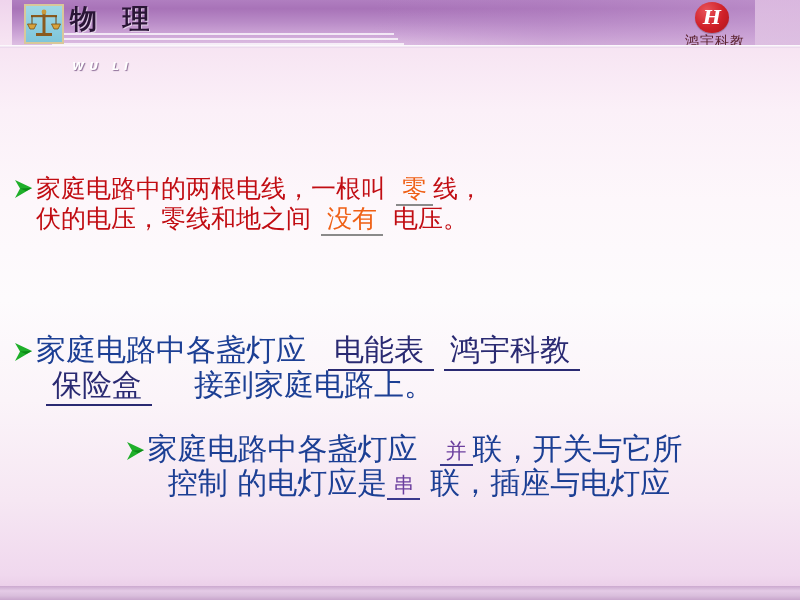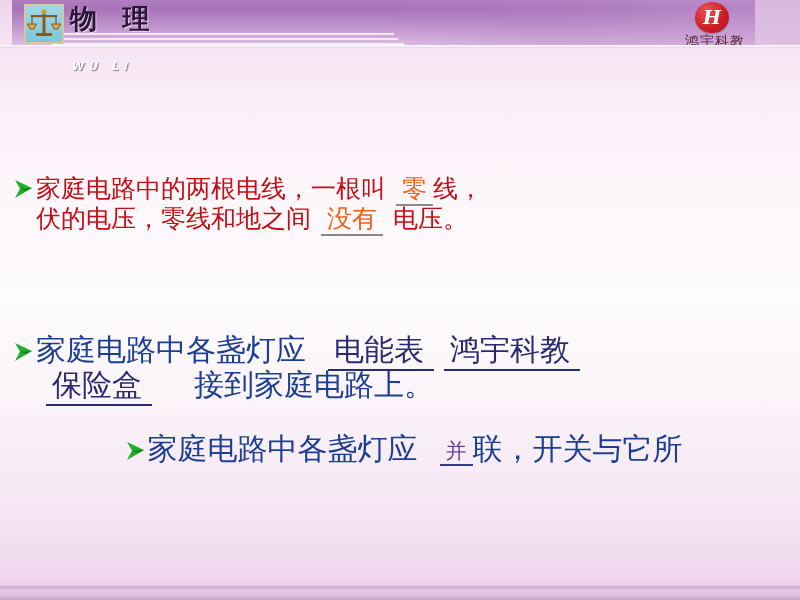--- a/index.html
+++ b/index.html
@@ -291,17 +291,20 @@
 
   <div class="block" id="b3">
     <div class="line l1 blue">
       <span class="bullet-arrow">
         <svg width="22" height="22" viewBox="0 0 22 22">
           <path d="M1 2 L18 10 L1 20 L6 10.5 Z" fill="#1faf2a"></path>
           <path d="M6 10.5 L18 10 L12 13 Z" fill="#0c8a16"></path>
         </svg>
       </span><span>家庭电路中各盏灯应</span><span class="sp-md"></span><span class="ans-purple small-ans">并</span><span>联，开关与它所</span>
     </div>
+    <div class="line l2 blue">
+      <span>控制 的电灯应是</span><span class="ans-purple small-ans">串</span><span class="sp-sm"></span><span>联，插座与电灯应</span>
+    </div>
   </div>
 
   <div id="footer-hl"></div>
   <div id="footer-strip"></div>
 </div>
 
 </body></html>

